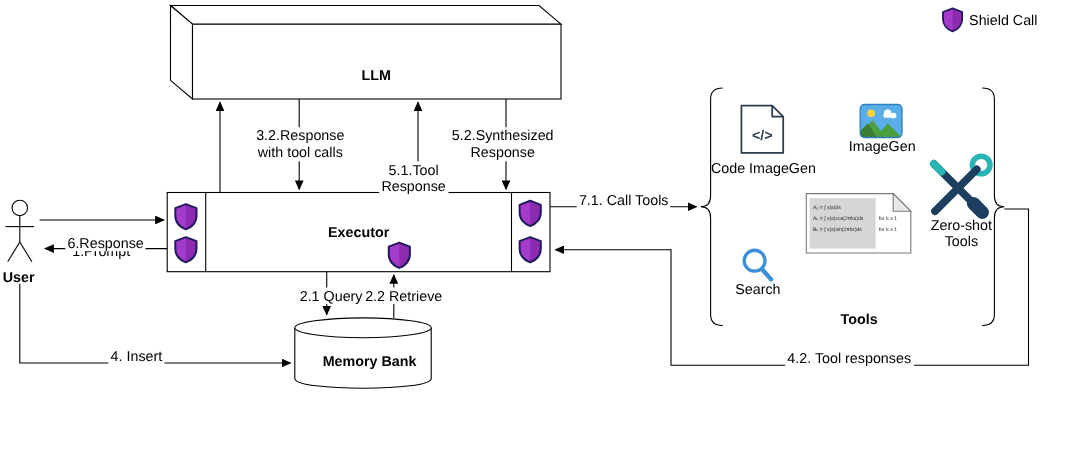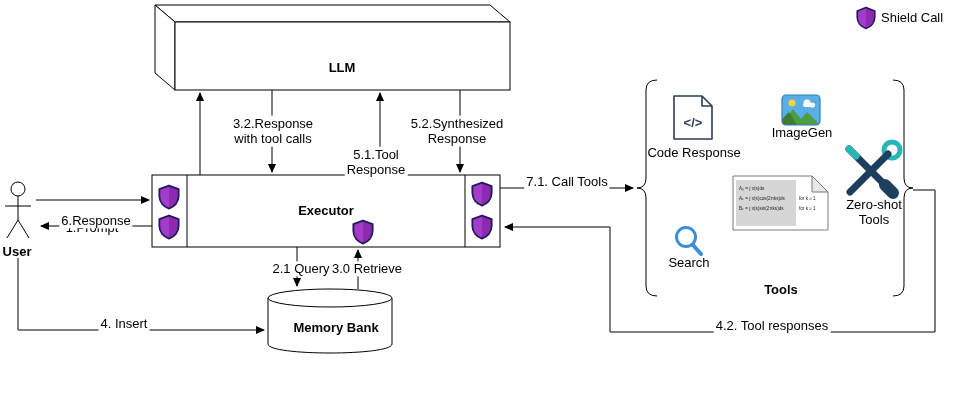--- a/index.html
+++ b/index.html
@@ -131,31 +131,31 @@
 
   <div class="label bold" style="left:342px; top:68px;">LLM</div>
   <div class="label bold" style="left:326px; top:211px;">Executor</div>
   <div class="label bold" style="left:336px; top:328px;">Memory Bank</div>
   <div class="label bold" style="left:17px;  top:252px;">User</div>
 
   <div class="label edge-label" style="left:92px;  top:194px;margin-top:34px;">1.Prompt</div>
   <div class="label edge-label" style="left:96px;  top:221px;">6.Response</div>
   <div class="label edge-label" style="left:124px; top:324px;">4. Insert</div>
   <div class="label edge-label" style="left:301px; top:269px;">2.1 Query</div>
-  <div class="label edge-label" style="left:367px; top:269px;">3.0 Retrieve</div>
+  <div class="label edge-label" style="left:367px; top:269px;">2.2 Retrieve</div>
   <div class="label edge-label" style="left:273px; top:131px;">3.2.Response
 with tool calls</div>
   <div class="label edge-label" style="left:376px; top:131px;margin-top:31px;">5.1.Tool
 Response</div>
   <div class="label edge-label" style="left:457px; top:131px;">5.2.Synthesized
 Response</div>
   <div class="label edge-label" style="left:567px; top:182px;">7.1. Call Tools</div>
   <div class="label edge-label" style="left:772px; top:326px;text-align:right;">4.2. Tool responses</div>
 
-  <div class="label" style="left:694px; top:153px;">Code Response</div>
+  <div class="label" style="left:694px; top:153px;">Code ImageGen</div>
   <div class="label" style="left:802px; top:133px;">ImageGen</div>
   <div class="label" style="left:689px; top:263px;">Search</div>
   <div class="label" style="left:874px; top:212px;">Zero-shot
 Tools</div>
   <div class="label bold" style="left:781px; top:290px;">Tools</div>
 
   <div class="label left-anchor" style="left:881px; top:18px;">Shield Call</div>
 
 
 </div>

